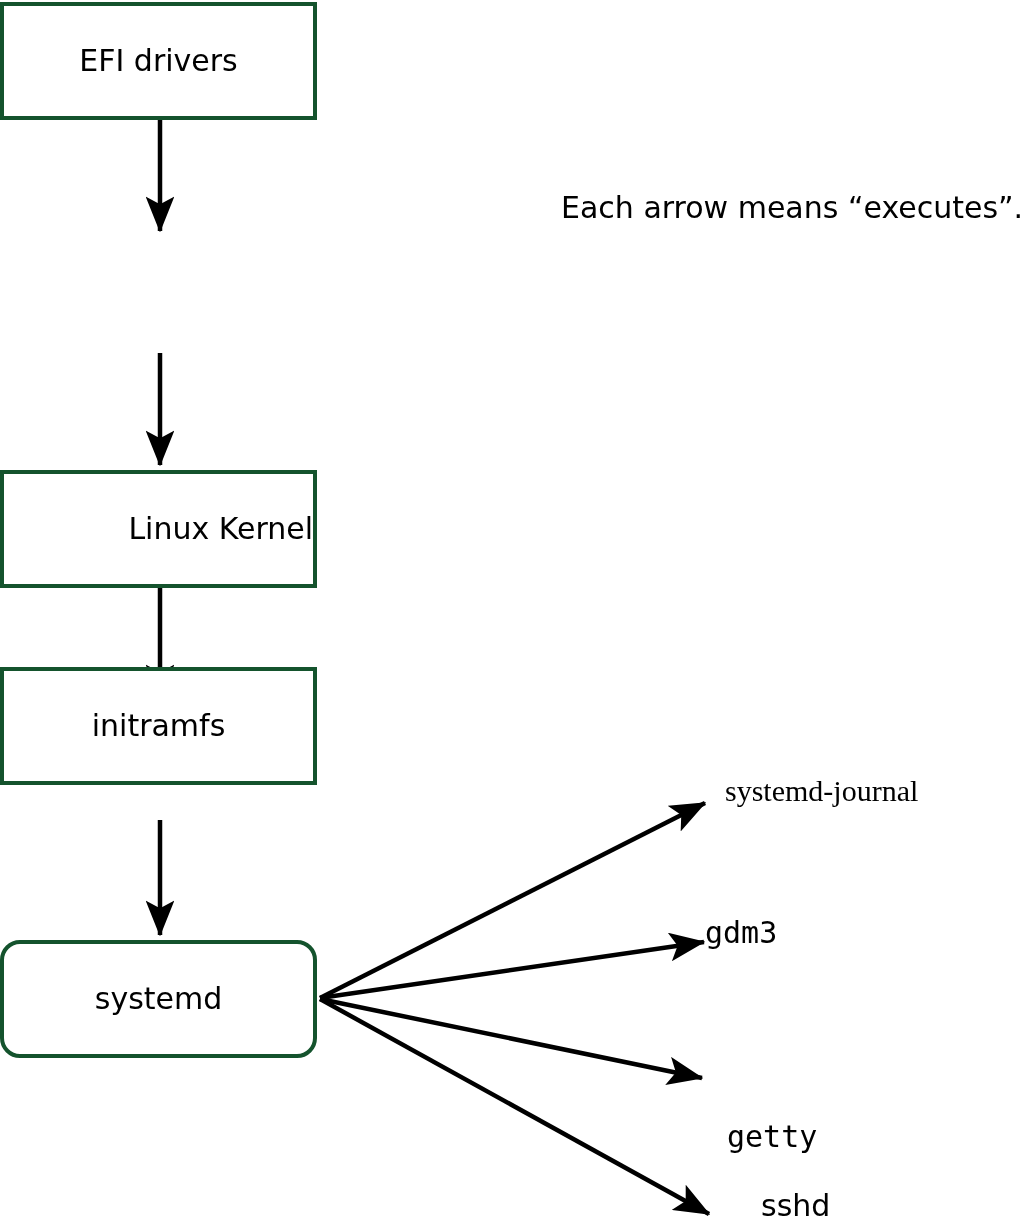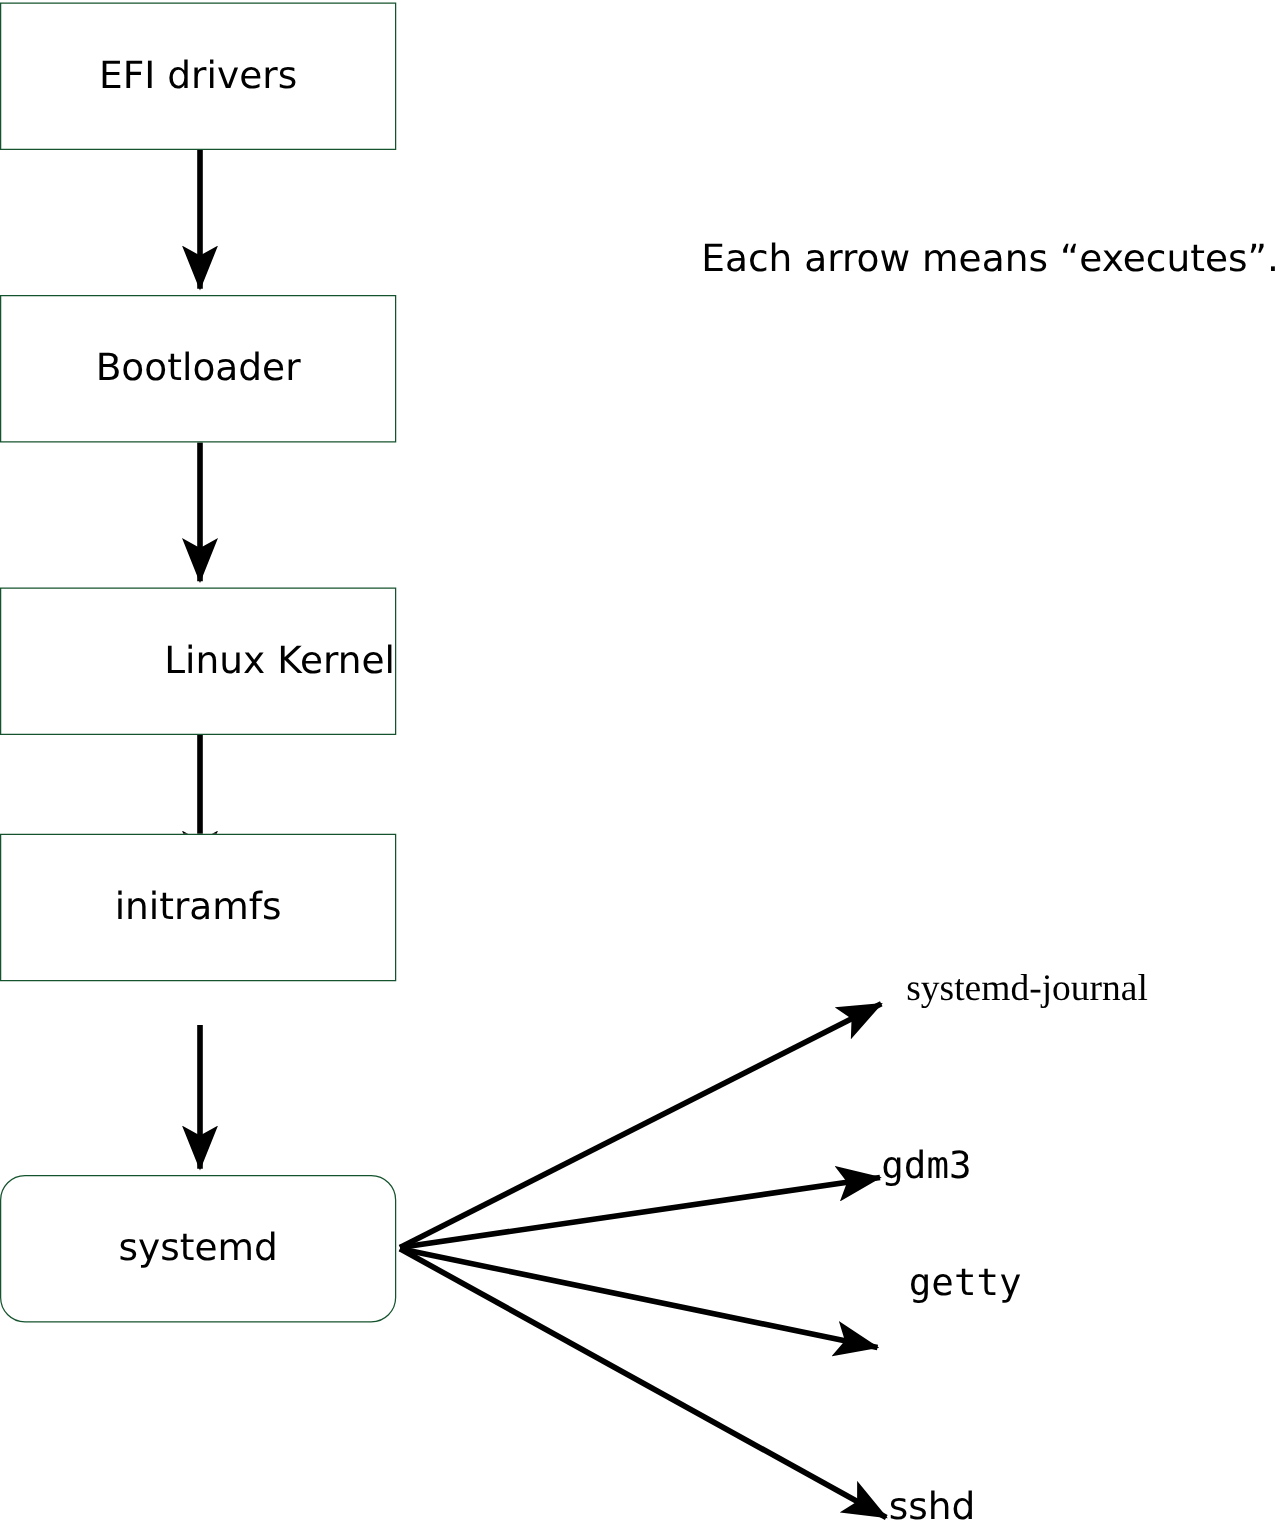--- a/index.html
+++ b/index.html
@@ -15,21 +15,21 @@
     overflow: hidden;
     font-family: "DejaVu Sans", sans-serif;
     color: #000000;
   }
   .flow-node {
     position: absolute;
     left: 0;
     width: 317px;
     height: 118px;
     box-sizing: border-box;
-    border: 1px solid #14532d;
+    border: 4px solid #14532d;
     background: #ffffff;
     display: flex;
     align-items: center;
     justify-content: center;
     font-size: 30px;
     line-height: 1;
   }
   #node-0 { top: 2px; }
   #node-1 { top: 236px; }
   #node-2 { top: 470px; justify-content: flex-end; }
@@ -53,22 +53,22 @@
   }
   .leaf-label {
     position: absolute;
     font-family: "DejaVu Sans Mono", monospace;
     font-size: 30px;
     line-height: 34px;
     white-space: nowrap;
   }
   #leaf-0 { left: 725px; top: 774px; font-family: Liberation Serif, serif; }
   #leaf-1 { left: 705px; top: 916px; }
-  #leaf-2 { left: 727px; top: 1010px; }
-  #leaf-3 { left: 711px; top: 1189px; font-family: "DejaVu Sans", sans-serif; }
+  #leaf-2 { left: 727px; top: 1120px; }
+  #leaf-3 { left: 761px; top: 1189px; font-family: "DejaVu Sans", sans-serif; }
 </style>
 </head>
 <body>
 
 <div id="canvas">
 
   <svg id="arrow-layer" viewBox="0 0 1023 1230" xmlns="http://www.w3.org/2000/svg" aria-hidden="true">
     <defs>
       <marker id="ah" viewBox="0 0 10 8" refX="9.6" refY="4" markerWidth="8" markerHeight="6.4" orient="auto">
         <polygon points="0 0, 10 4, 0 8, 2.2 4" fill="#000000"></polygon>
@@ -82,23 +82,20 @@
 
     <line x1="320" y1="998" x2="705" y2="803" stroke="#000000" stroke-width="4.5" marker-end="url(#ah)"></line>
     <line x1="320" y1="998" x2="704" y2="942" stroke="#000000" stroke-width="4.5" marker-end="url(#ah)"></line>
     <line x1="320" y1="999" x2="702" y2="1078" stroke="#000000" stroke-width="4.5" marker-end="url(#ah)"></line>
     <line x1="320" y1="999" x2="709" y2="1214" stroke="#000000" stroke-width="4.5" marker-end="url(#ah)"></line>
   </svg>
 
   <div class="flow-node" id="node-0">
     <span>EFI drivers</span>
   </div>
-  <div class="flow-node" id="node-1">
-    <span>Bootloader</span>
-  </div>
   <div class="flow-node" id="node-2">
     <span>Linux Kernel</span>
   </div>
   <div class="flow-node" id="node-3">
     <span>initramfs</span>
   </div>
   <div class="flow-node" id="node-4">
     <span>systemd</span>
   </div>
 

